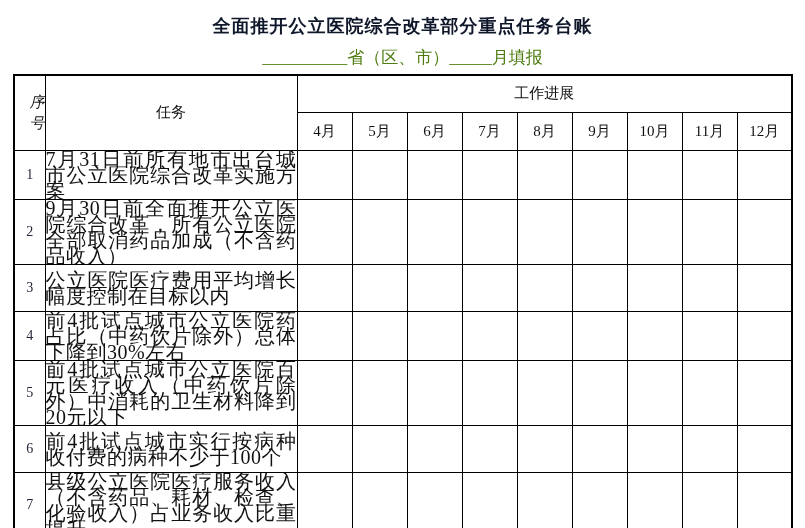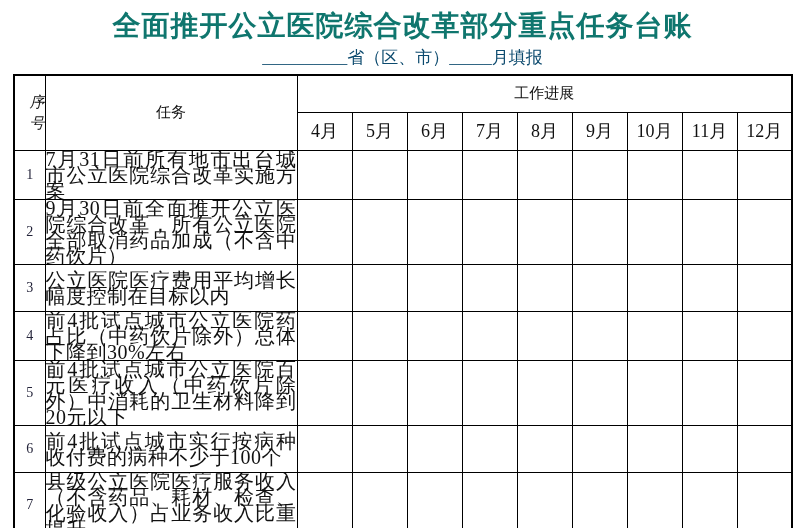--- a/index.html
+++ b/index.html
@@ -11,34 +11,34 @@
     width: 805px;
     height: 528px;
     font-family: "Liberation Serif", "DejaVu Serif", serif;
     color: #111111;
     overflow: hidden;
   }
   .doc {
     padding: 8px 13px 0 13px;
   }
   .doc-title {
-    font-size: 28px;
+    font-size: 18px;
     font-weight: bold;
     text-align: center;
     letter-spacing: 1px;
     margin: 2px 0 6px 0;
     line-height: 32px;
-    color: #0f766e;
+    color: #0f172a;
   }
   .doc-subtitle {
     text-align: center;
     font-size: 17px;
     line-height: 20px;
     margin: 0 0 6px 0;
-    color: #0c4a6e;
+    color: #4d7c0f;
     white-space: nowrap;
   }
   .blank {
     letter-spacing: 0;
     font-family: "Liberation Serif", serif;
   }
   table.ledger {
     border-collapse: collapse;
     table-layout: fixed;
     width: 778px;
@@ -70,21 +70,21 @@
   th.h-task {
     font-size: 15px;
     text-align: center;
   }
   th.h-progress {
     font-size: 15px;
     text-align: center;
     margin-top: 23px;
   }
   th.h-month {
-    font-size: 18px;
+    font-size: 15px;
     text-align: center;
   }
 
   tbody tr:nth-child(1) { height: 49px; }
   tbody tr:nth-child(2) { height: 64px; }
   tbody tr:nth-child(3) { height: 47px; }
   tbody tr:nth-child(4) { height: 47px; }
   tbody tr:nth-child(5) { height: 59px; }
   tbody tr:nth-child(6) { height: 47px; }
   tbody tr:nth-child(7) { height: 64px; }
@@ -158,21 +158,21 @@
         <td class="c-progress"></td>
         <td class="c-progress"></td>
         <td class="c-progress"></td>
         <td class="c-progress"></td>
         <td class="c-progress"></td>
         <td class="c-progress"></td>
         <td class="c-progress"></td>
       </tr>
       <tr>
         <td class="c-no">2</td>
-        <td class="c-task">9月30日前全面推开公立医院综合改革，所有公立医院全部取消药品加成（不含中药饮片）</td>
+        <td class="c-task">9月30日前全面推开公立医院综合改革，所有公立医院全部取消药品加成（不含药品收入）</td>
         <td class="c-progress"></td>
         <td class="c-progress"></td>
         <td class="c-progress"></td>
         <td class="c-progress"></td>
         <td class="c-progress"></td>
         <td class="c-progress"></td>
         <td class="c-progress"></td>
         <td class="c-progress"></td>
         <td class="c-progress"></td>
       </tr>

